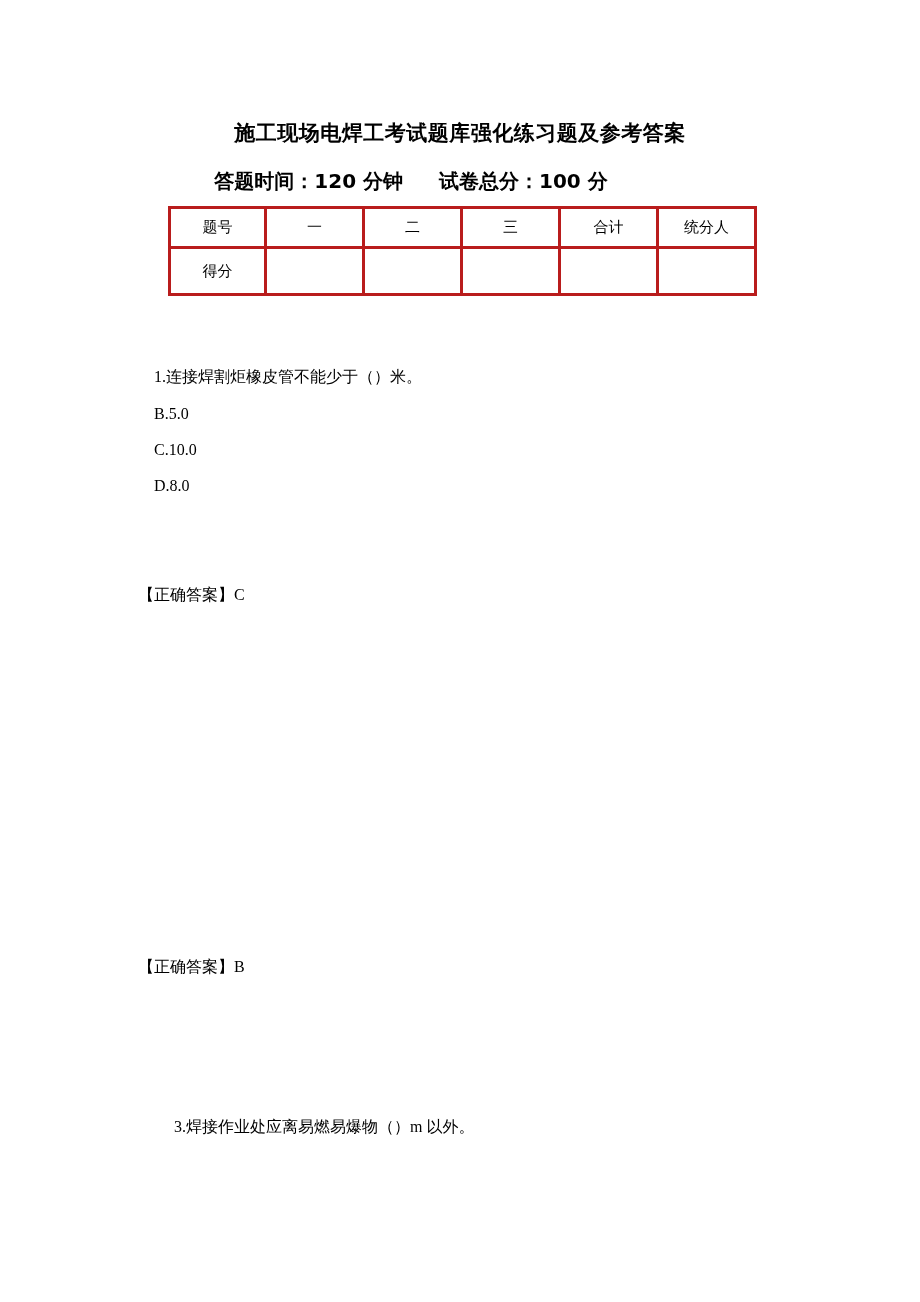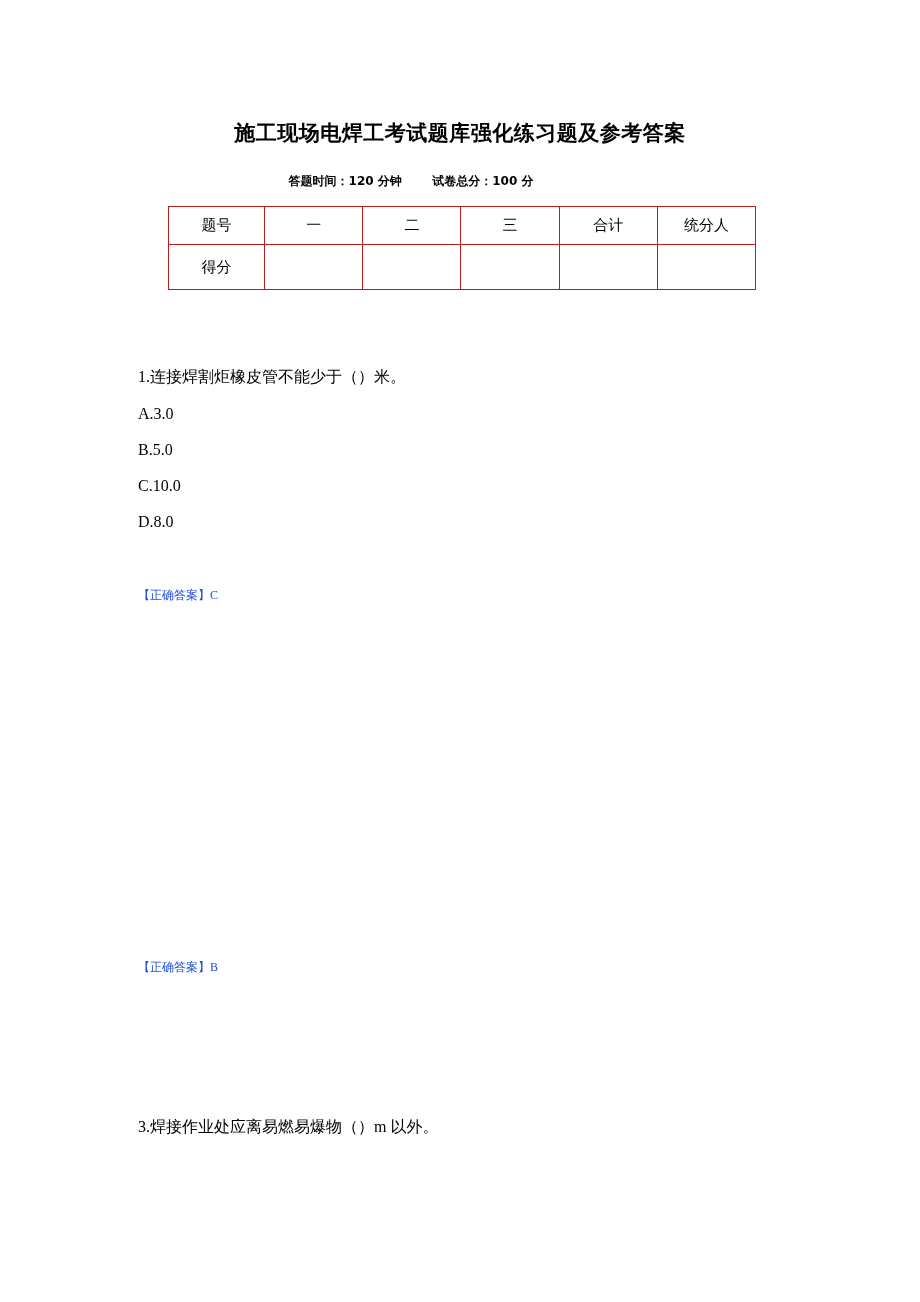--- a/index.html
+++ b/index.html
@@ -40,40 +40,40 @@
   }
 
   .doc-subtitle {
     position: absolute;
     top: 169px;
     left: 0;
     width: 822px;
     text-align: center;
     font-family: "DejaVu Sans", "Liberation Sans", sans-serif;
     font-weight: bold;
-    font-size: 12px;
+    font-size: 20px;
     line-height: 24px;
     white-space: nowrap;
   }
   .doc-subtitle .gap {
     display: inline-block;
     width: 22px;
   }
 
   
   .score-table {
     position: absolute;
     top: 206px;
     left: 168px;
     width: 588px;
     border-collapse: collapse;
     table-layout: fixed;
   }
   .score-table td {
-    border: 1px solid #b91c1c;
+    border: 3px solid #b91c1c;
     text-align: center;
     vertical-align: middle;
     font-family: "DejaVu Sans", "Liberation Sans", sans-serif;
     font-size: 15px;
     padding: 0;
   }
   .score-table tr.row-head td { height: 37px; }
   .score-table tr.row-body td { height: 44px; }
   .score-table col.c0 { width: 96px; }
   .score-table col.c1,
@@ -104,32 +104,32 @@
     font-size: 16px;
     line-height: 38px;
     white-space: nowrap;
   }
   .q-option {
     font-size: 16px;
     line-height: 36px;
     white-space: nowrap;
   }
   .q-answer {
-    color: #1d4ed8;
-    font-size: 12px;
+    color: #000000;
+    font-size: 16px;
     line-height: 34px;
     white-space: nowrap;
   }
   .q-answer .label {
     font-weight: normal;
   }
 
-  #q1 { top: 358px; }
+  #q1 { top: 358px; margin-left: 16px; }
   #q2 { top: 738px; }
-  #q3 { top: 1108px; }
+  #q3 { top: 1108px; margin-left: 36px; }
 
   .ans1 {
     position: absolute;
     top: 578px;
     left: 138px;
   }
   .ans2 {
     position: absolute;
     top: 950px;
     left: 138px;
@@ -173,21 +173,20 @@
         <td></td>
         <td></td>
         <td></td>
       </tr>
     </tbody>
   </table>
 
 
   <div class="question-block" id="q1">
     <div class="q-text">1.连接焊割炬橡皮管不能少于（）米。</div>
-    <div class="q-option">A.3.0</div>
     <div class="q-option">B.5.0</div>
     <div class="q-option">C.10.0</div>
     <div class="q-option">D.8.0</div>
   </div>
 
   <div class="q-answer ans1">
     <span class="label">【正确答案】</span><span>C</span>
   </div>
 
 

